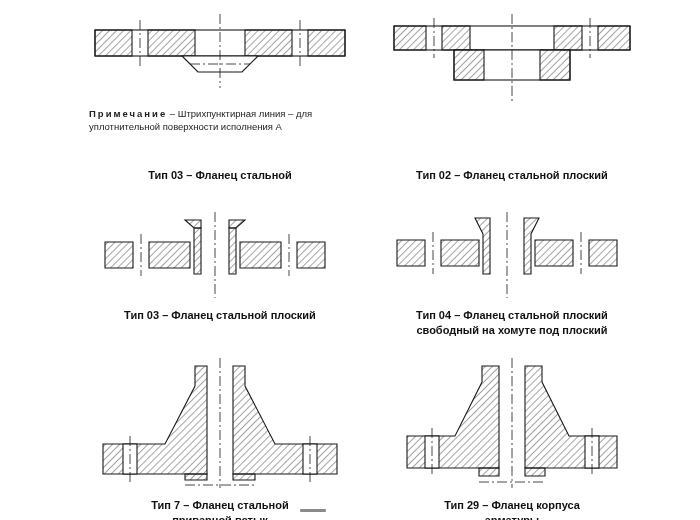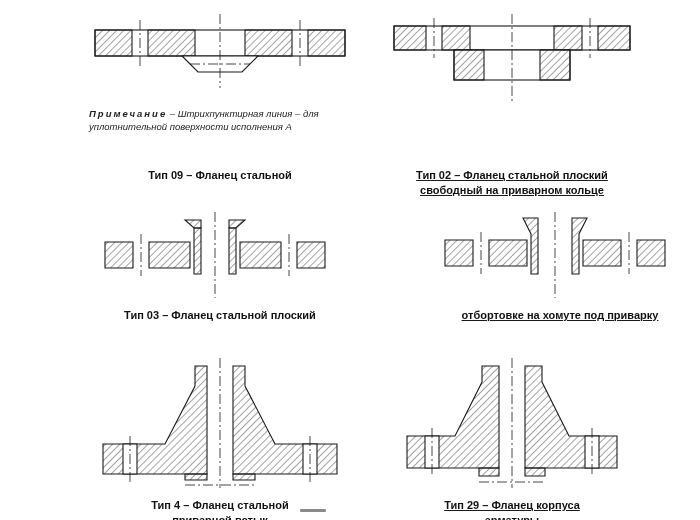--- a/index.html
+++ b/index.html
@@ -2,30 +2,30 @@
 <html><head>
 <meta charset="utf-8">
 <style>
   html,body{margin:0;padding:0;background:#fff;}
   body{
     width:700px;height:520px;overflow:hidden;
     font-family:"Liberation Sans",sans-serif;color:#1a1a1a;
   }
   .page{position:relative;width:700px;height:520px;box-sizing:border-box;padding-top:14px;}
   .row{display:flex;margin-left:80px;}
-  .row2{margin-top:10px;justify-content:space-between;}
+  .row2{margin-top:10px;}
   .row3{margin-top:16px;}
   .cell{width:280px;display:flex;flex-direction:column;align-items:center;}
-  .cell + .cell{margin-left:12px;text-decoration:underline;}
+  .cell + .cell{margin-left:12px;}
   .drawing{display:flex;justify-content:center;align-items:flex-start;}
   .dz1{height:94px;}
   .dz2{height:92px;}
   .dz3{height:136px;}
   .note-zone{height:56px;width:262px;}
-  .note{font-size:9.5px;line-height:1.35;text-align:left;color:#222;font-style:italic;}
+  .note{font-size:9.5px;line-height:1.35;text-align:left;color:#222;}
   .note-label{font-weight:700;letter-spacing:2px;}
   .caption{height:34px;margin-top:4px;text-align:center;font-weight:700;font-size:11px;line-height:1.35;color:#111;}
   .footer-mark{position:absolute;left:300px;top:509px;width:26px;height:3px;background:#8a8a8a;border-radius:1px;}
   svg .ln{fill:#fff;stroke:#1a1a1a;stroke-width:1.1;}
   svg .hatch{fill:url(#hatch);stroke:#1a1a1a;stroke-width:1.1;}
   svg .axis{stroke:#1a1a1a;stroke-width:0.8;stroke-dasharray:10 3 2 3;fill:none;}
 </style>
 </head>
 <body>
 
@@ -56,21 +56,21 @@
           <line class="axis" x1="210" y1="6" x2="210" y2="52"></line>
         </svg>
       </div>
       <div class="note-zone">
         <div class="note">
           <div><span class="note-label">Примечание</span> <span>– Штрихпунктирная линия – для</span></div>
           <div>уплотнительной поверхности исполнения А</div>
         </div>
       </div>
       <div class="caption">
-        <div>Тип 09 – Фланец стальной</div>
+        <div>Тип 03 – Фланец стальной</div>
       </div>
     </div>
 
     <div class="cell">
       <div class="drawing dz1">
         <svg width="240" height="92" viewBox="0 0 240 92">
           <rect class="ln" x="2" y="12" width="236" height="24"></rect>
           <path class="hatch" d="M2,12 H34 V36 H2 Z"></path>
           <path class="hatch" d="M50,12 H78 V36 H50 Z"></path>
           <path class="hatch" d="M162,12 H190 V36 H162 Z"></path>
@@ -79,21 +79,20 @@
           <path class="hatch" d="M62,36 H92 V66 H62 Z"></path>
           <path class="hatch" d="M148,36 H178 V66 H148 Z"></path>
           <line class="axis" x1="120" y1="0" x2="120" y2="90"></line>
           <line class="axis" x1="42" y1="4" x2="42" y2="44"></line>
           <line class="axis" x1="198" y1="4" x2="198" y2="44"></line>
         </svg>
       </div>
       <div class="note-zone"></div>
       <div class="caption">
         <div>Тип 02 – Фланец стальной плоский</div>
-        <div>свободный на приварном кольце</div>
       </div>
     </div>
   </div>
 
   <div class="row row2">
 
     <div class="cell">
       <div class="drawing dz2">
         <svg width="250" height="88" viewBox="0 0 250 88">
           <path class="hatch" d="M90,8 L106,8 L106,16 L99,16 Z"></path>
@@ -122,21 +121,22 @@
           <path class="hatch" d="M10,28 H38 V54 H10 Z"></path>
           <path class="hatch" d="M54,28 H92 V54 H54 Z"></path>
           <path class="hatch" d="M148,28 H186 V54 H148 Z"></path>
           <path class="hatch" d="M202,28 H230 V54 H202 Z"></path>
           <line class="axis" x1="120" y1="0" x2="120" y2="86"></line>
           <line class="axis" x1="46" y1="20" x2="46" y2="62"></line>
           <line class="axis" x1="194" y1="20" x2="194" y2="62"></line>
         </svg>
       </div>
       <div class="caption">
-        <div>отбортовке на хомуте под приварку</div>
+        <div>Тип 04 – Фланец стальной плоский</div>
+        <div>свободный на хомуте под плоский</div>
       </div>
     </div>
   </div>
 
   <div class="row row3">
 
     <div class="cell">
       <div class="drawing dz3">
         <svg width="270" height="132" viewBox="0 0 270 132">
           <path class="hatch" d="M122,8 L110,8 L110,28 L80,86 L18,86 L18,116 L122,116 Z"></path>
@@ -145,21 +145,21 @@
           <rect class="ln" x="218" y="86" width="14" height="30"></rect>
           <path class="hatch" d="M100,116 H122 V122 H100 Z"></path>
           <path class="hatch" d="M148,116 H170 V122 H148 Z"></path>
           <line class="axis" x1="100" y1="127" x2="170" y2="127"></line>
           <line class="axis" x1="135" y1="0" x2="135" y2="130"></line>
           <line class="axis" x1="45" y1="78" x2="45" y2="124"></line>
           <line class="axis" x1="225" y1="78" x2="225" y2="124"></line>
         </svg>
       </div>
       <div class="caption">
-        <div>Тип 4 – Фланец стальной</div>
+        <div>Тип 7 – Фланец стальной</div>
         <div>приварной встык</div>
       </div>
     </div>
 
     <div class="cell">
       <div class="drawing dz3">
         <svg width="250" height="132" viewBox="0 0 250 132">
           <path class="hatch" d="M112,8 L95,8 L95,24 L68,78 L20,78 L20,110 L112,110 Z"></path>
           <path class="hatch" d="M138,8 L155,8 L155,24 L182,78 L230,78 L230,110 L138,110 Z"></path>
           <rect class="ln" x="38" y="78" width="14" height="32"></rect>

